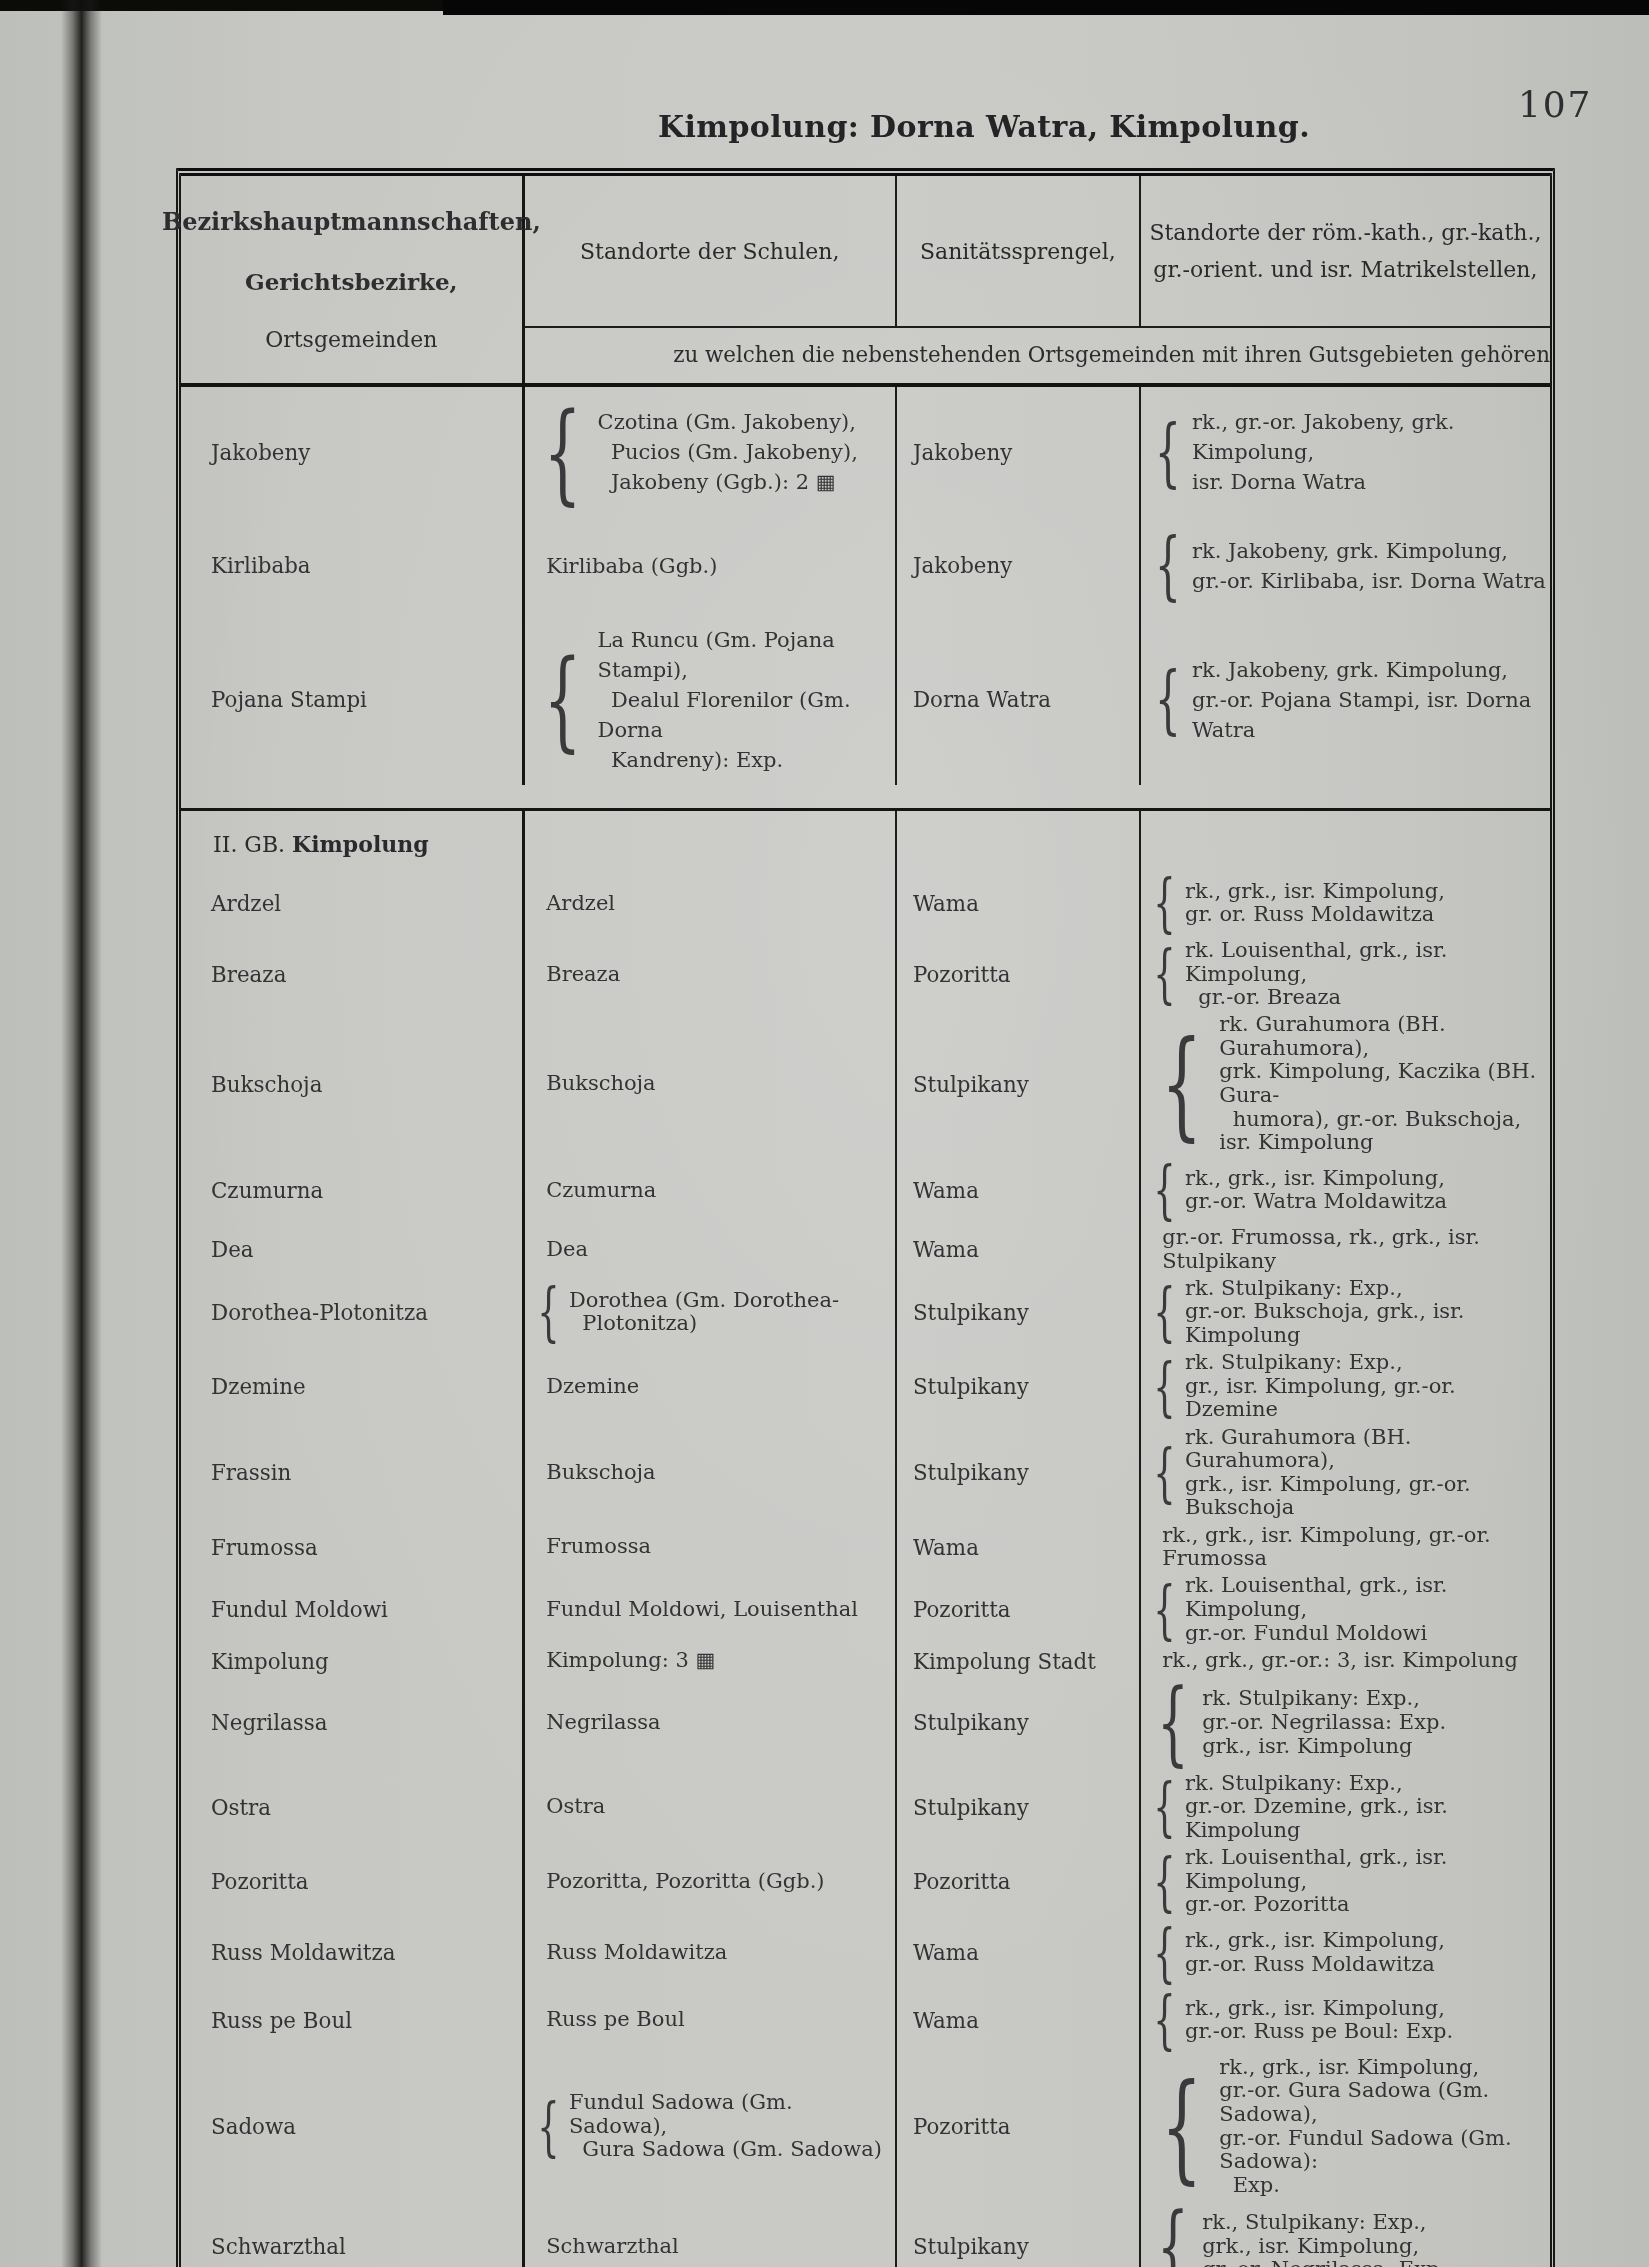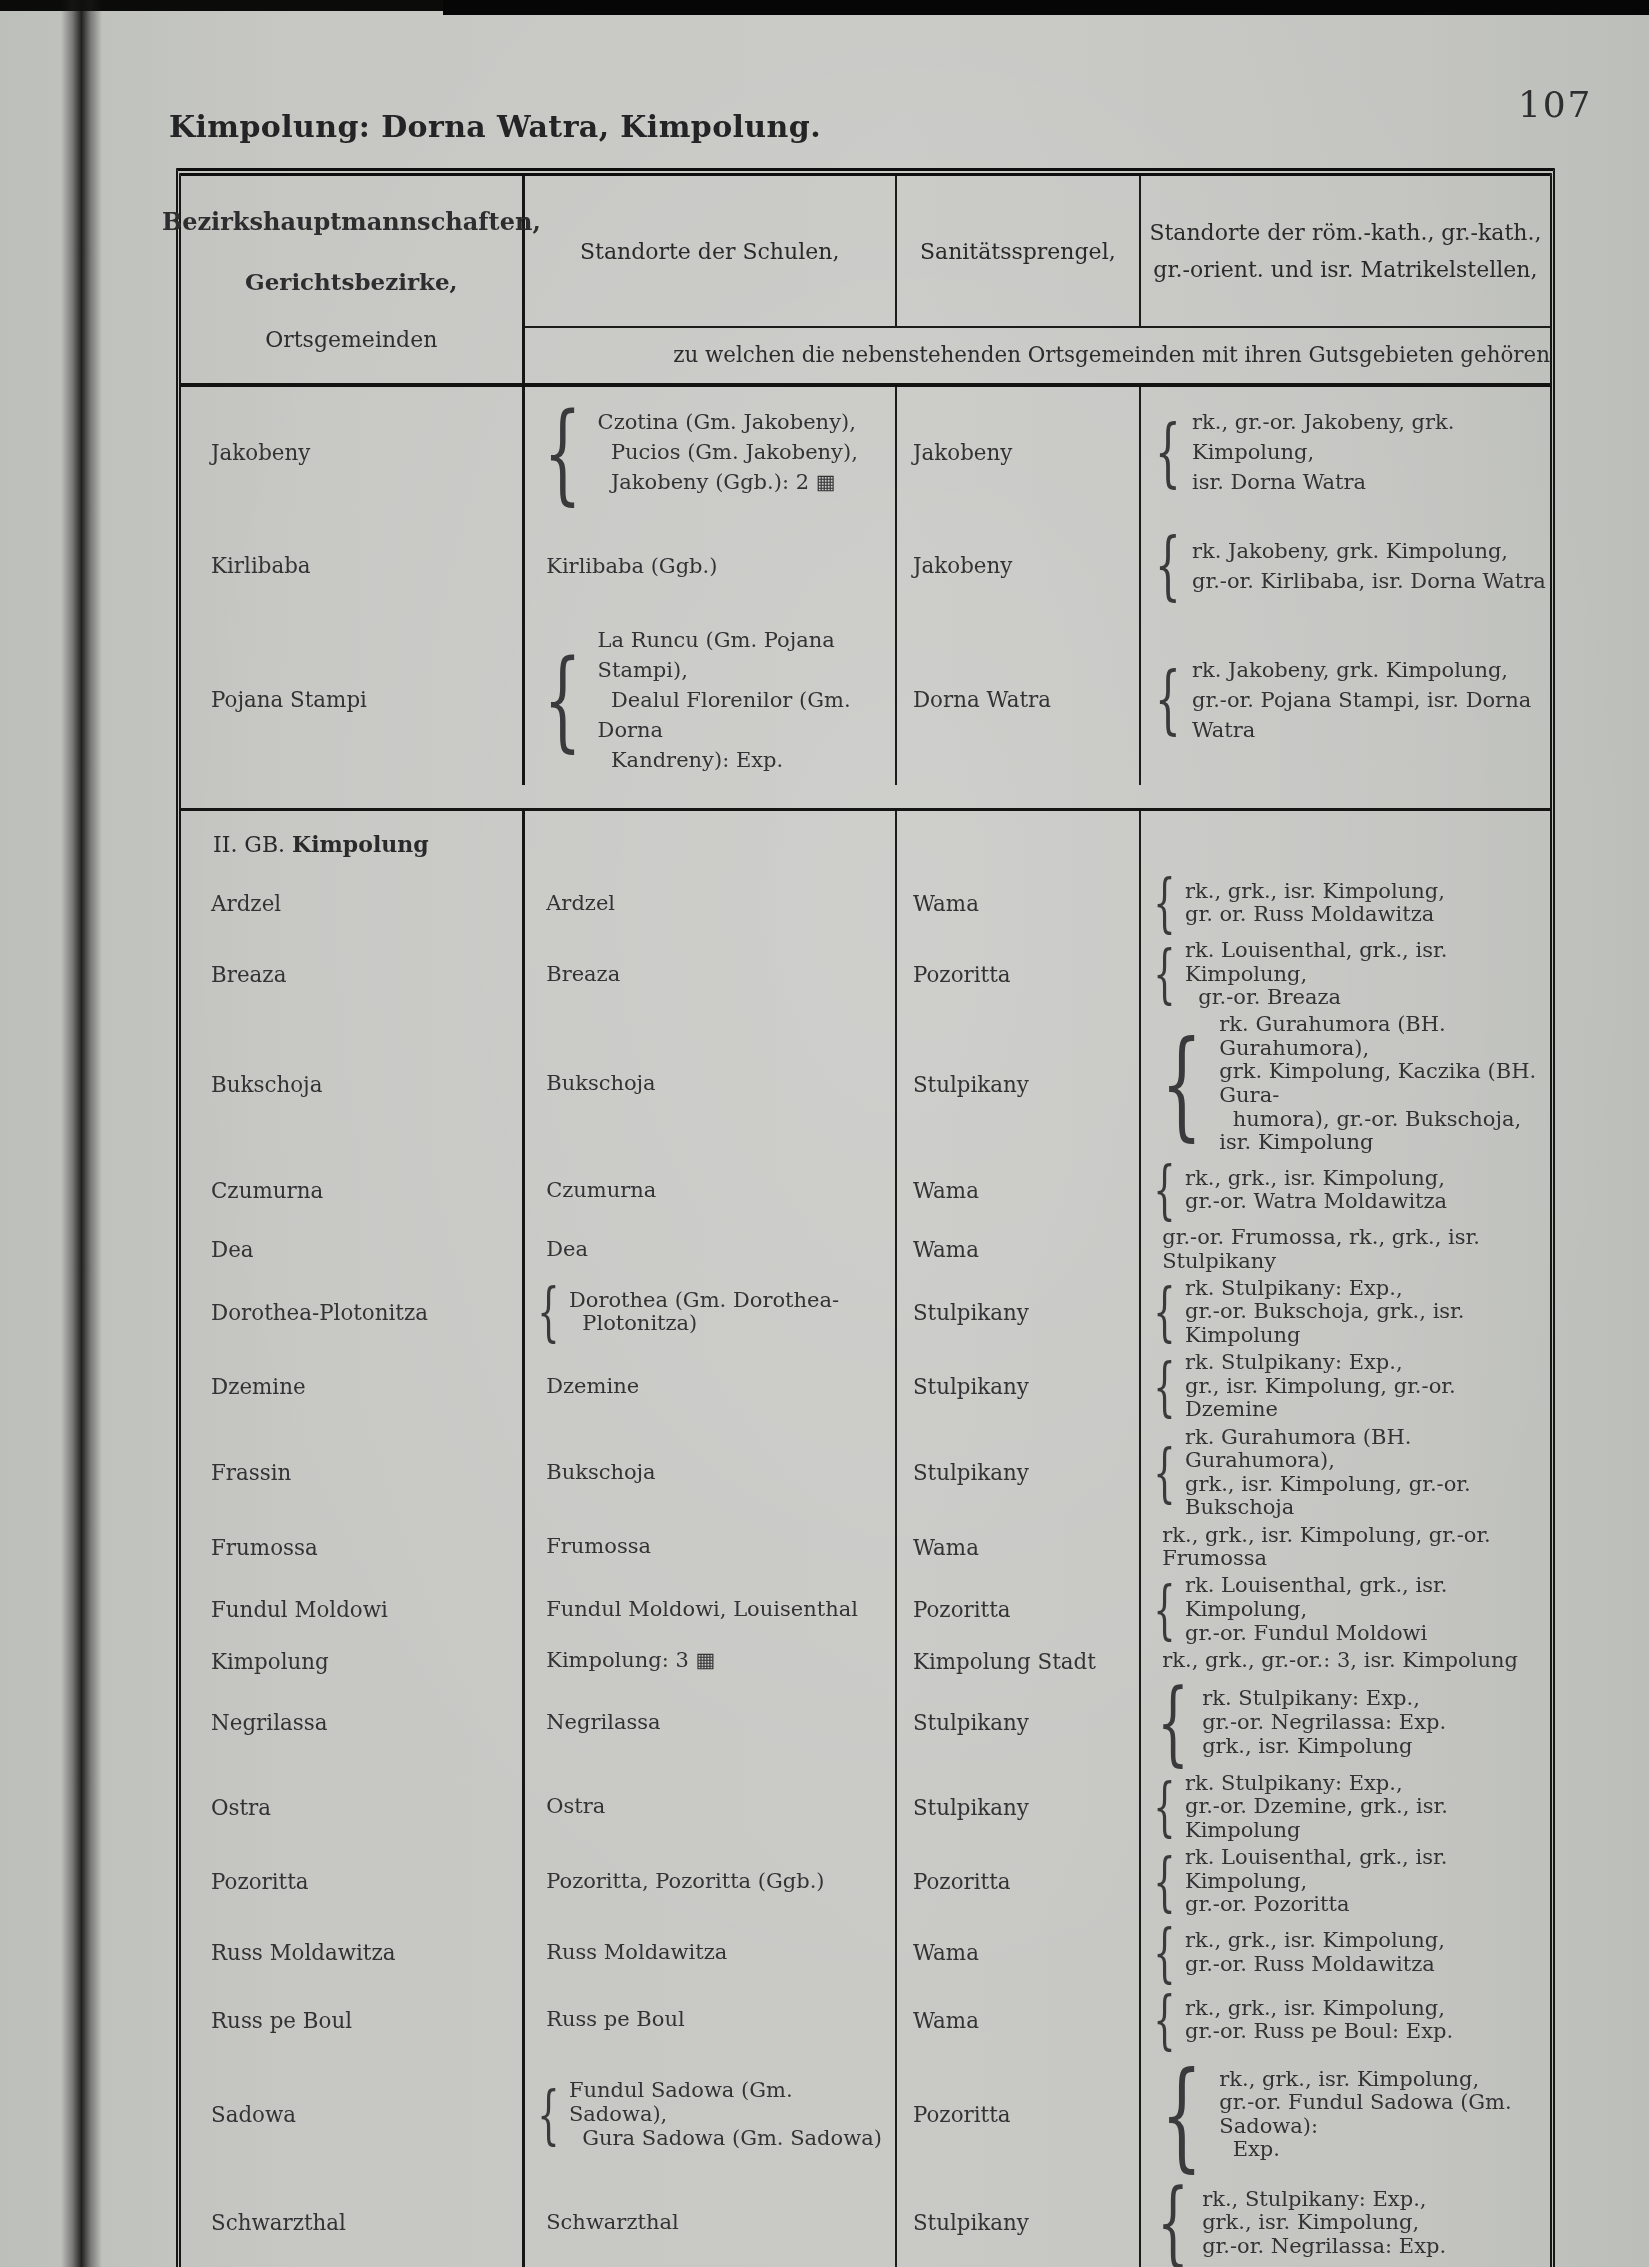--- a/index.html
+++ b/index.html
@@ -9,21 +9,21 @@
       radial-gradient(ellipse at 55% 40%, rgba(255,255,255,.10), rgba(0,0,0,0) 60%),
       linear-gradient(90deg,#bdbfba 0%, #c7c8c4 18%, #c9cac6 55%, #c4c5c1 85%, #bcbeb9 100%);
     font-family:"DejaVu Serif","Liberation Serif",serif;
     color:#2e2e30;
   }
   .scan-top{position:absolute;top:0;left:0;width:100%;height:10.7px;background:#0b0b0a;}
   .scan-top2{position:absolute;top:0;left:443px;right:0;height:15px;background:#060606;}
   .gutter{position:absolute;top:0;left:61px;width:41px;height:100%;
     background:linear-gradient(90deg, rgba(40,40,38,0) 0%, rgba(32,32,30,.45) 28%, rgba(16,16,14,.9) 50%, rgba(32,32,30,.45) 72%, rgba(40,40,38,0) 100%);}
   .page-number{position:absolute;top:84px;left:1518px;font-size:36px;letter-spacing:1.8px;}
-  .page-title{position:absolute;top:109px;left:169px;width:1141px;text-align:left;
+  .page-title{position:absolute;top:109px;left:169px;width:1141px;text-align:right;
     font-size:30px;font-weight:bold;letter-spacing:0.4px;color:#242426;}
   .page-title .t2{font-weight:bold;}
 
   .table{
     position:absolute;left:176px;top:168px;width:1379px;
     border-top:8px double #0e0e0e;border-left:5.3px double #171715;border-right:5.3px double #171715;
     box-sizing:border-box;
   }
   .thead{display:grid;grid-template-columns:25.1% 74.9%;border-bottom:4.5px solid #131311;}
   .h-col1{border-right:3.6px solid #161614;display:flex;flex-direction:column;justify-content:center;
@@ -606,20 +606,21 @@
               </div>
             </div>
             <div class="c3">
               <span class="sprengel">Pozoritta</span>
             </div>
             <div class="c4">
               <div class="cellwrap">
                 <span class="brace b4">{</span>
                 <div class="lines">
                   <div class="line">rk., grk., isr. Kimpolung,</div>
+                  <div class="line">gr.-or. Gura Sadowa (Gm. Sadowa),</div>
                   <div class="line">gr.-or. Fundul Sadowa (Gm. Sadowa):</div>
                   <div class="line">  Exp.</div>
                 </div>
               </div>
             </div>
           </div>
           <div class="row">
             <div class="c1">
               <span class="gemeinde">Schwarzthal</span>
             </div>

